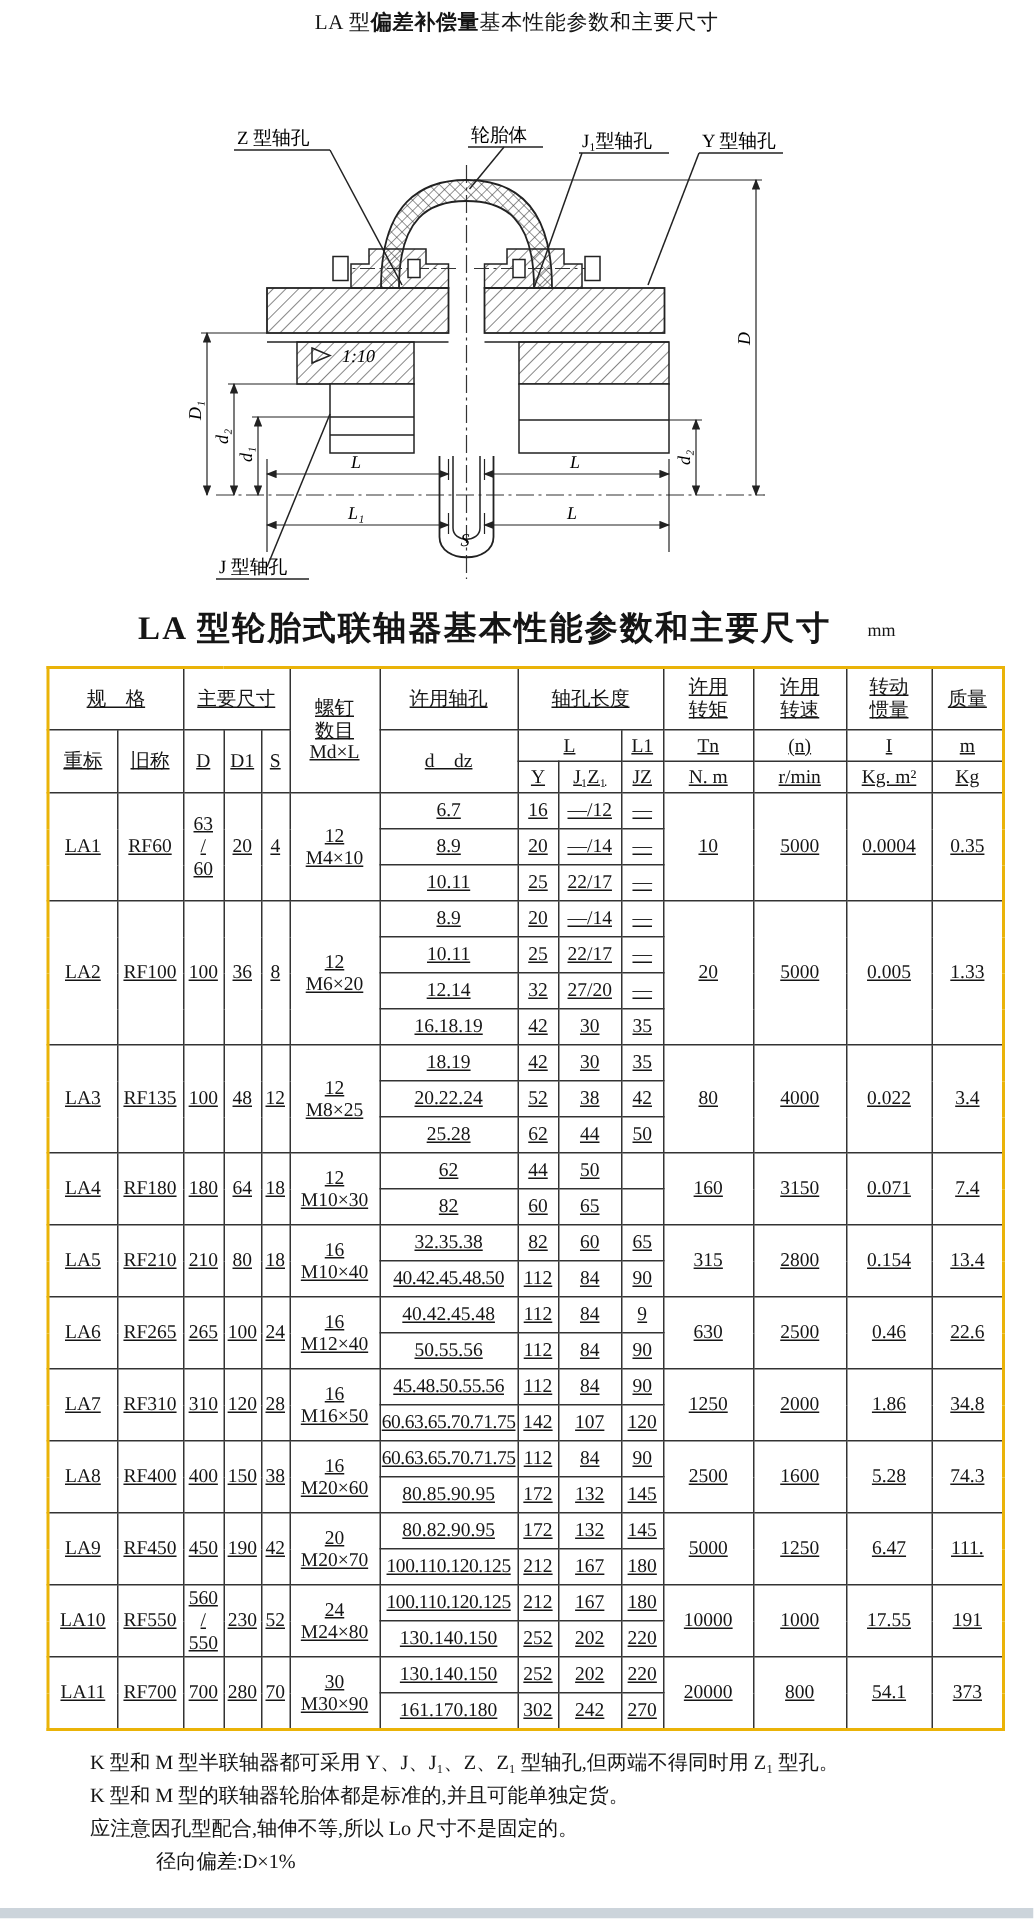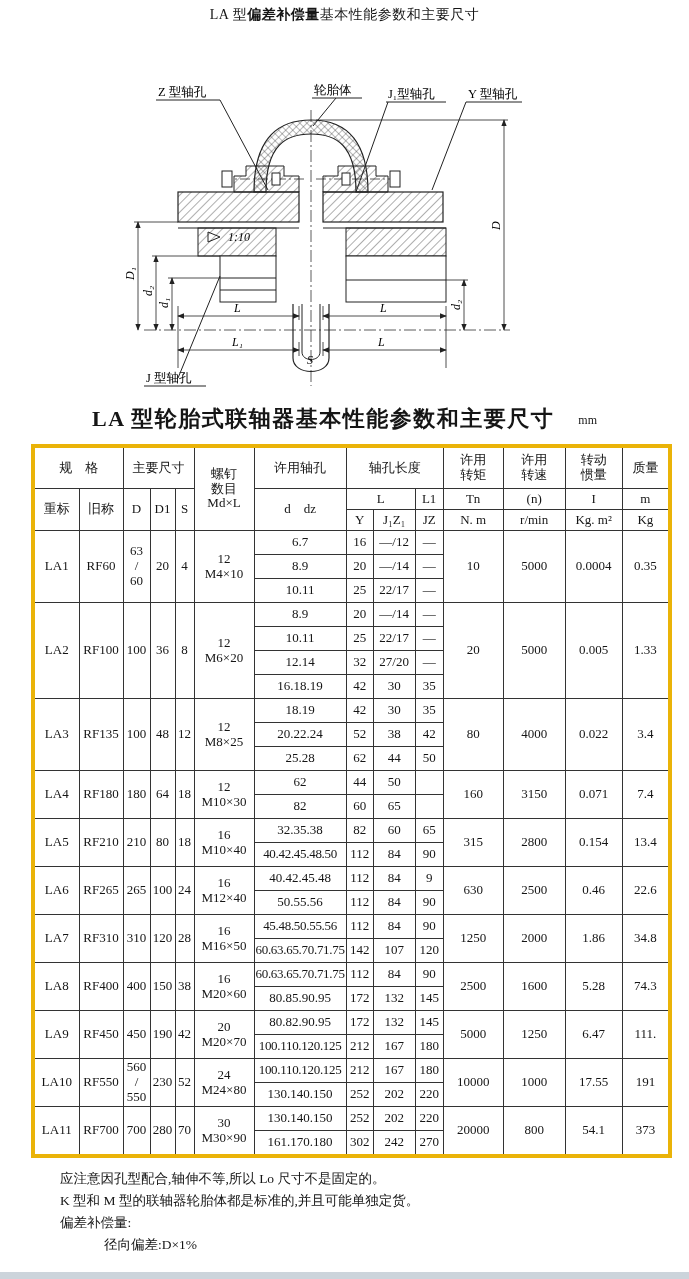--- a/index.html
+++ b/index.html
@@ -14,21 +14,21 @@
   svg text { font-family:"Liberation Serif", serif; }
   .callout { font-size:12.5px; }
   .dimtext { font-size:12px; font-style:italic; }
 
   .section-title {
     margin-top:10px; text-align:center; font-size:22px; font-weight:bold; letter-spacing:1.5px;
   }
   .section-title .unit { font-size:12px; font-weight:normal; letter-spacing:0; margin-left:24px; vertical-align:2px; }
 
   table.spec {
-    border-collapse:collapse; table-layout:fixed; margin:10px 16px 0 31px; border:4px solid #eab308;
+    border-collapse:collapse; table-layout:fixed; margin:10px 16px 0 31px; border:2px solid #eab308;text-decoration:underline;
   }
   table.spec th, table.spec td {
     border:1px solid #333; text-align:center; vertical-align:middle;
     font-size:13px; padding:0 1px; overflow:hidden; white-space:pre-line; line-height:1.15;
   }
   table.spec th { font-weight:normal; }
   th.h1 { height:40px; }
   th.h2 { height:20px; }
   th.h3 { height:20px; }
   td { height:23px; }
@@ -533,19 +533,19 @@
       <tr>
         <td class="boreL">161.170.180</td>
         <td>302</td>
         <td>242</td>
         <td>270</td>
       </tr>
     </tbody>
 </table>
 
 <div class="notes">
+    <div class="note-line">K 型和 M 型半联轴器都可采用 Y、J、J₁、Z、Z₁ 型轴孔,但两端不得同时用 Z₁ 型孔。</div>
+    <div class="note-line">K 型和 M 型的联轴器轮胎体都是标准的,并且可能单独定货。</div>
     <div class="note-line">应注意因孔型配合,轴伸不等,所以 Lo 尺寸不是固定的。</div>
-    <div class="note-line">K 型和 M 型的联轴器轮胎体都是标准的,并且可能单独定货。</div>
-    <div class="note-line">偏差补偿量:</div>
     <div class="note-line indent">径向偏差:D×1%</div>
   </div>
 
 <div class="bottom-strip"></div>
 
 </body></html>

